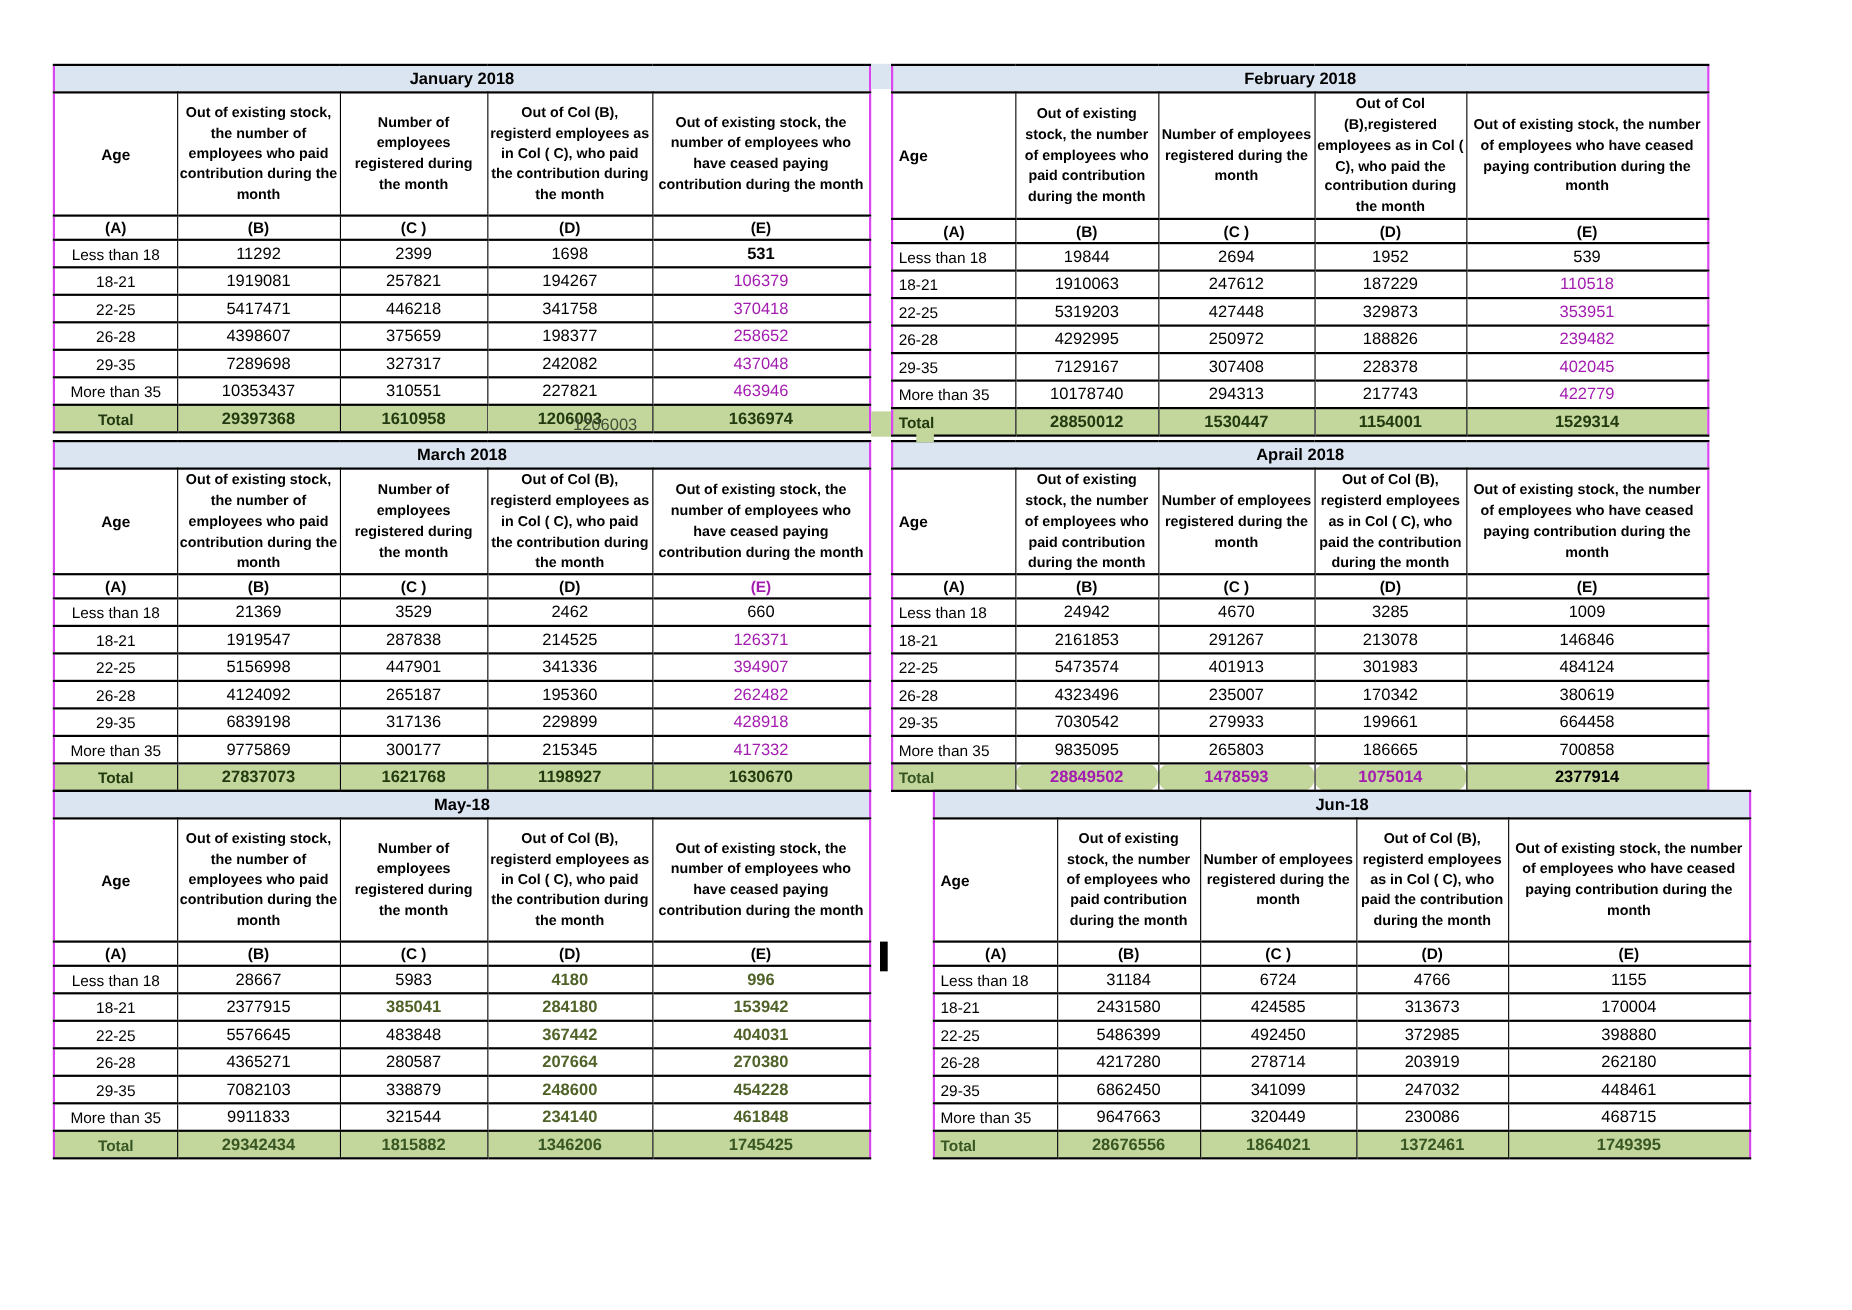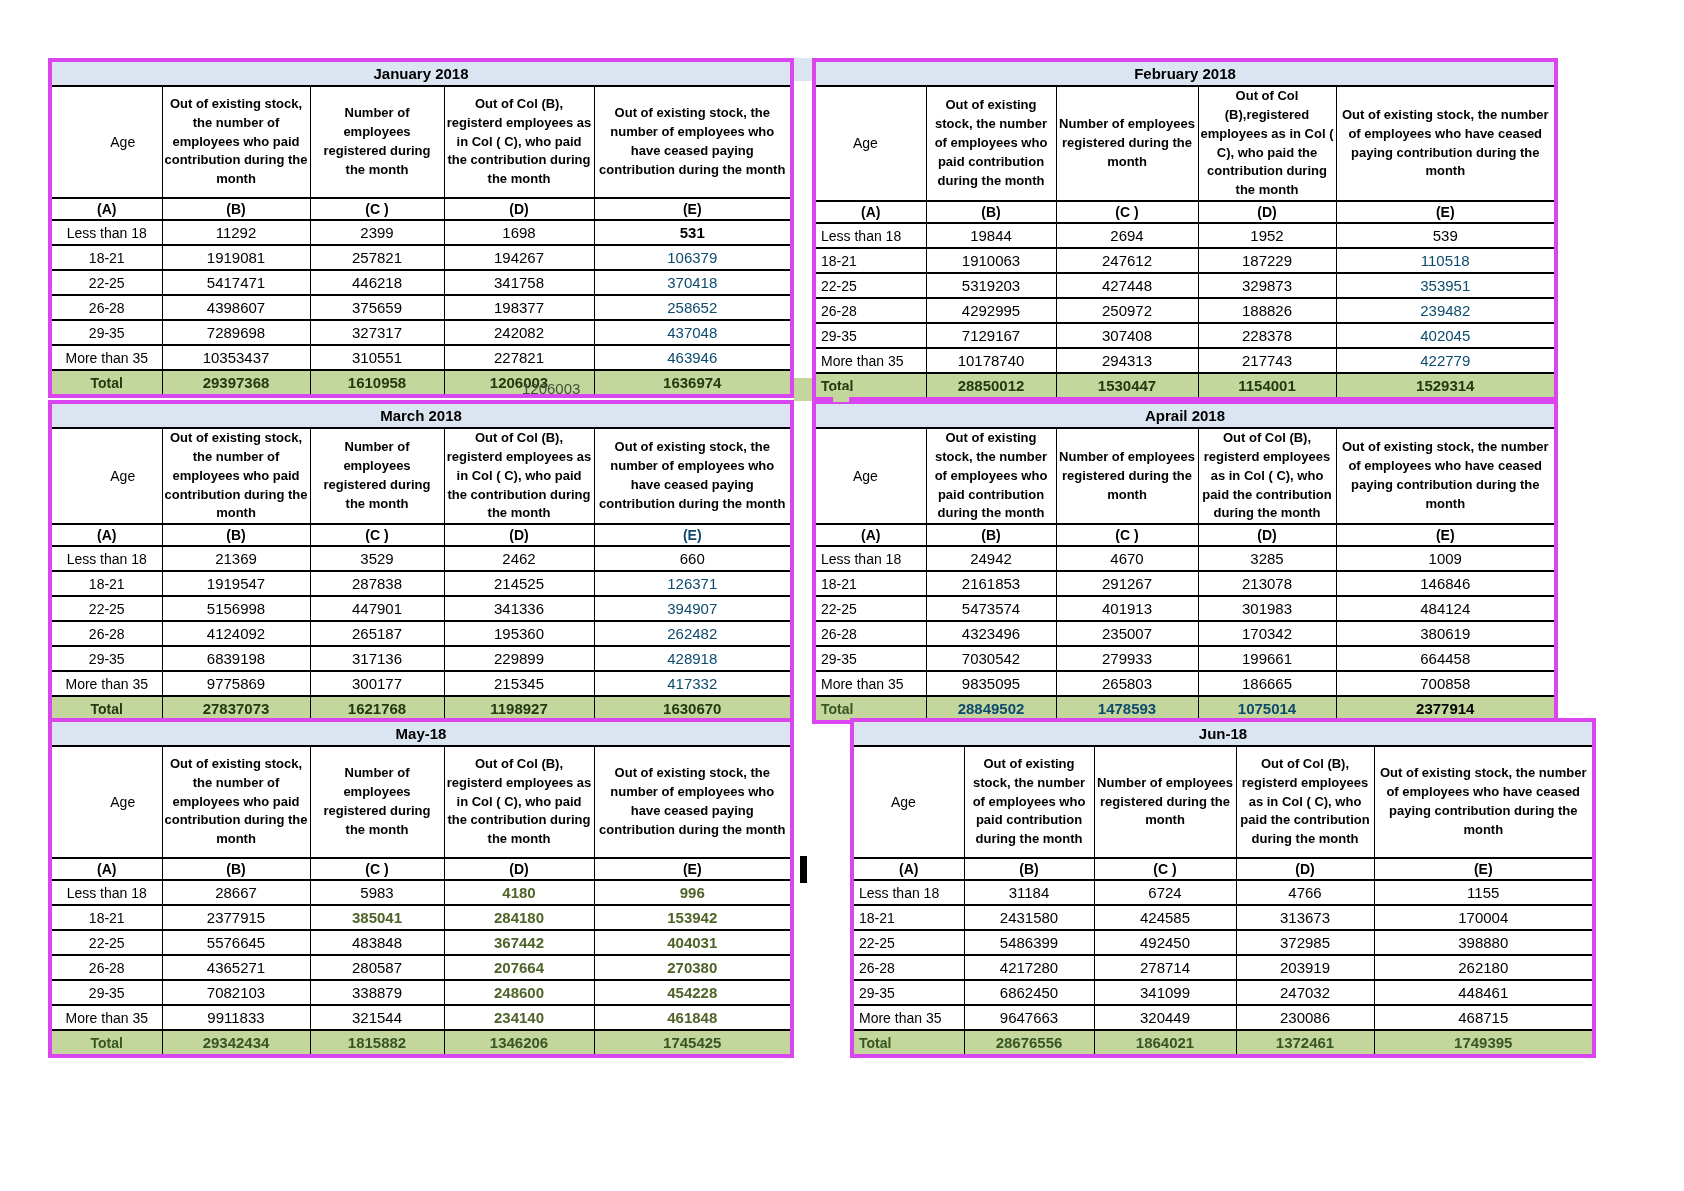--- a/index.html
+++ b/index.html
@@ -10,53 +10,53 @@
   .sheet{position:relative;width:1684px;height:1191px;overflow:hidden;}
   .band{position:absolute;left:48px;display:flex;align-items:flex-start;}
   .band1{top:58px;}
   .band2{top:400px;}
   .band3{top:718px;gap:19px;}
   .tblwrap{flex:0 0 auto;}
   .gapcol{width:18px;align-self:stretch;position:relative;}
   .gapstrip-top{position:absolute;top:0;left:0;right:0;height:23px;background:#dbe5f1;}
   .gapstrip-bottom{position:absolute;bottom:0;left:0;right:0;height:23px;background:#c3d69b;}
 
-  table.sheet-table{border-collapse:collapse;table-layout:fixed;border:4px solid #d946ef;}
+  table.sheet-table{border-collapse:collapse;table-layout:fixed;border:2px solid #d946ef;}
   table.sheet-table th, table.sheet-table td{
     border-left:1px solid #000;border-right:1px solid #000;
     border-top:2px solid #000;border-bottom:2px solid #000;
     padding:0;overflow:hidden;
   }
   th.title{
     height:23px;background:#dbe5f1;font-weight:700;font-size:15px;text-align:center;
     border-bottom:1px solid #000;
   }
   th.hcell{background:#fff;font-weight:700;vertical-align:middle;}
   .band1 .hcell{height:110px;}
   .band2 .hcell{height:93px;}
   .band3 .hcell{height:110px;}
   .htext{
     display:flex;align-items:center;justify-content:center;height:100%;
     text-align:center;font-size:13px;line-height:1.45;padding:0 2px;font-weight:700;
   }
-  th.agecell .htext{font-size:14px;font-weight:400;margin-left:32px;}
+  th.agecell .htext{font-size:14px;font-weight:700;}
   th.agecell.left .htext{justify-content:flex-start;text-align:left;padding-left:5px;}
   td.letter{height:20px;text-align:center;font-weight:700;font-size:14px;}
   td.age{height:23px;font-size:14px;}
   td.age.center{text-align:center;}
   td.age.left{text-align:left;padding-left:5px;}
   td.num{height:23px;text-align:center;font-size:15px;}
   tr.totalrow td{background:#c3d69b;height:23px;}
   td.tlabel{font-size:14px;font-weight:700;}
   td.tlabel.center{text-align:center;}
   td.tlabel.left{text-align:left;padding-left:5px;}
   td.num.total{font-weight:700;}
 
   
-  .g{color:#0c4a6e;font-weight:400;}
+  .g{color:#a21caf;font-weight:400;border-radius:11px;}
   .gb{color:#4f6228;font-weight:700;}
   .b{font-weight:700;color:#000000;}
   .t1{color:#223a10;font-weight:700;}
   .t2{color:#375623;font-weight:700;}
 
   td.rel{position:relative;overflow:visible;}
   .valspan{display:inline-block;width:100%;text-align:center;}
   .stray{
     position:absolute;left:52%;top:9px;font-size:15px;font-weight:400;
     color:#44513a;white-space:nowrap;z-index:5;

